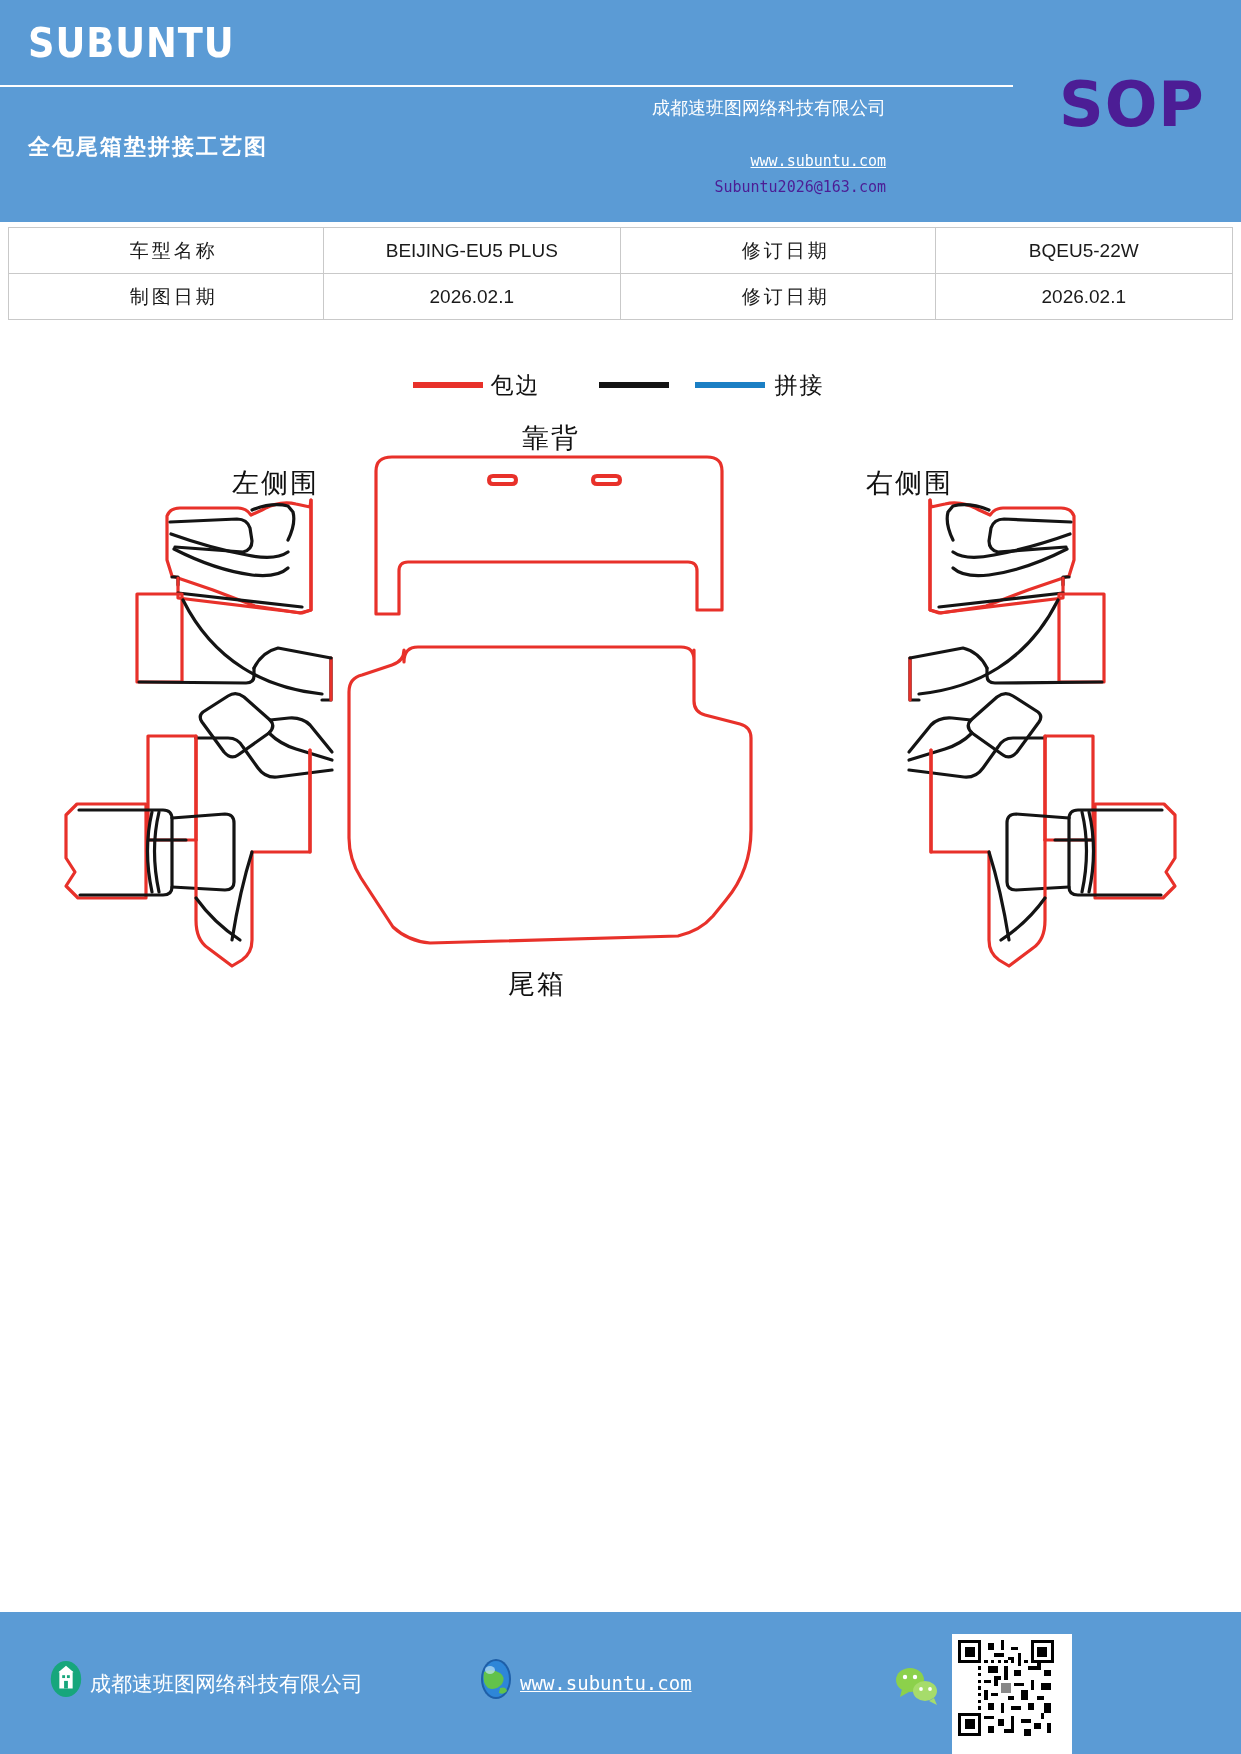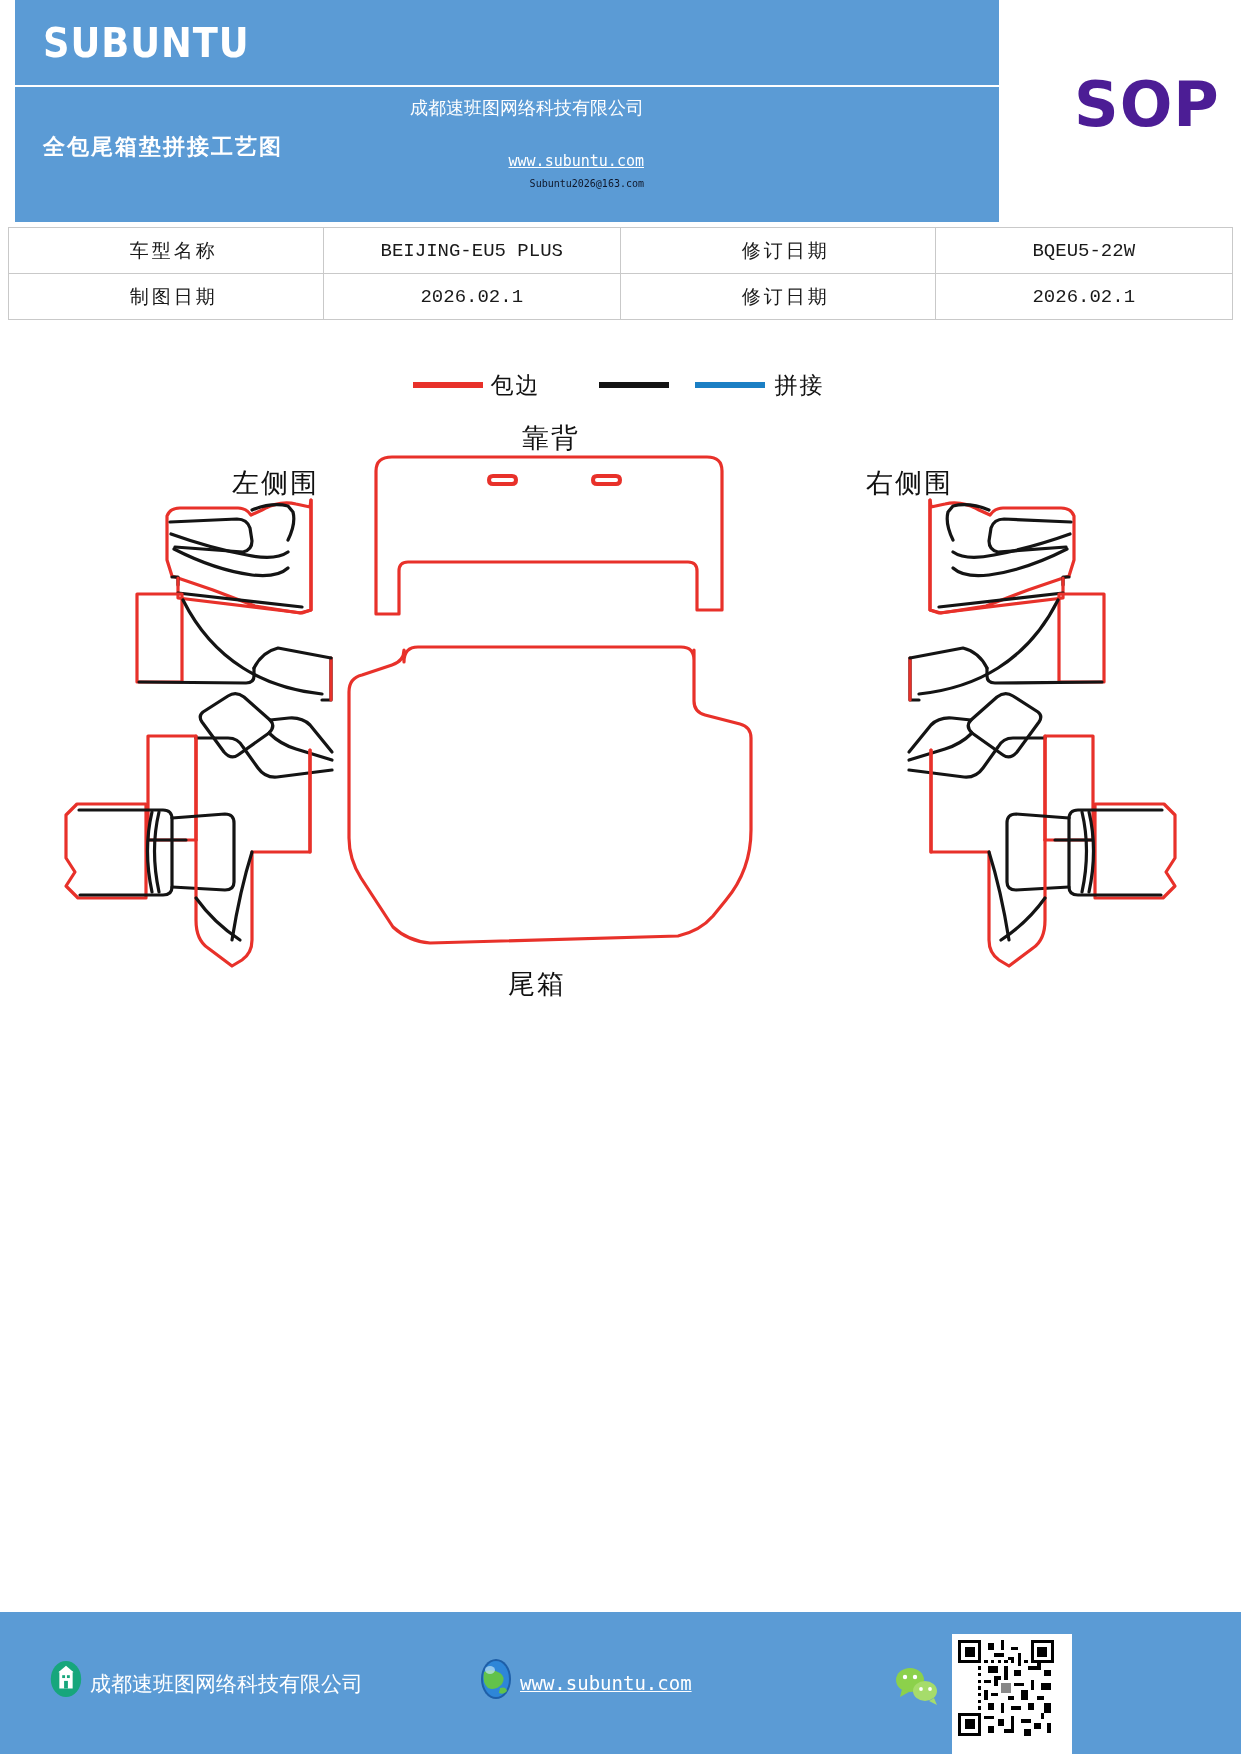--- a/index.html
+++ b/index.html
@@ -11,22 +11,22 @@
     width: 1241px;
     height: 1754px;
     position: relative;
     font-family: "Liberation Sans", "DejaVu Sans", sans-serif;
     overflow: hidden;
   }
 
   
   .header {
     position: absolute;
-    left: 15px; top: 0;
-    width: 984px;
+    left: 0; top: 0;
+    width: 1241px;
     height: 222px;
     background: #5B9BD5;
   }
   .brand-logo {
     position: absolute;
     left: 28px; top: 20px;
     font-family: "DejaVu Sans", sans-serif;
     font-weight: bold;
     font-size: 40px;
     letter-spacing: 1px;
@@ -72,22 +72,22 @@
     font-family: "DejaVu Sans Mono", monospace;
     font-size: 15px;
     color: #ffffff;
     text-decoration: underline;
     white-space: nowrap;
   }
   .hdr-email {
     position: absolute;
     right: 355px; top: 178px;
     font-family: "DejaVu Sans Mono", monospace;
-    font-size: 10px;
-    color: #0f172a;
+    font-size: 15px;
+    color: #4c1d95;
     white-space: nowrap;
   }
 
   
   .info-table {
     position: absolute;
     left: 8px; top: 227px;
     width: 1225px;
     border-collapse: collapse;
     table-layout: fixed;
@@ -96,21 +96,21 @@
     border: 1px solid #c9c9c9;
     height: 45px;
     text-align: center;
     vertical-align: middle;
     font-size: 19px;
     color: #1a1a1a;
     padding: 0;
   }
   .info-table td.label-cell { letter-spacing: 3px; padding-left: 16px; }
   .info-table td.value-cell {
-    font-family: Liberation Mono, monospace;
+    font-family: Liberation Sans, sans-serif;
     letter-spacing: 0px;
   }
   .col-a { width: 277px; }
   .col-b { width: 277px; }
   .col-c { width: 277px; }
   .col-d { width: 277px; }
 
   
   .legend {
     position: absolute;

